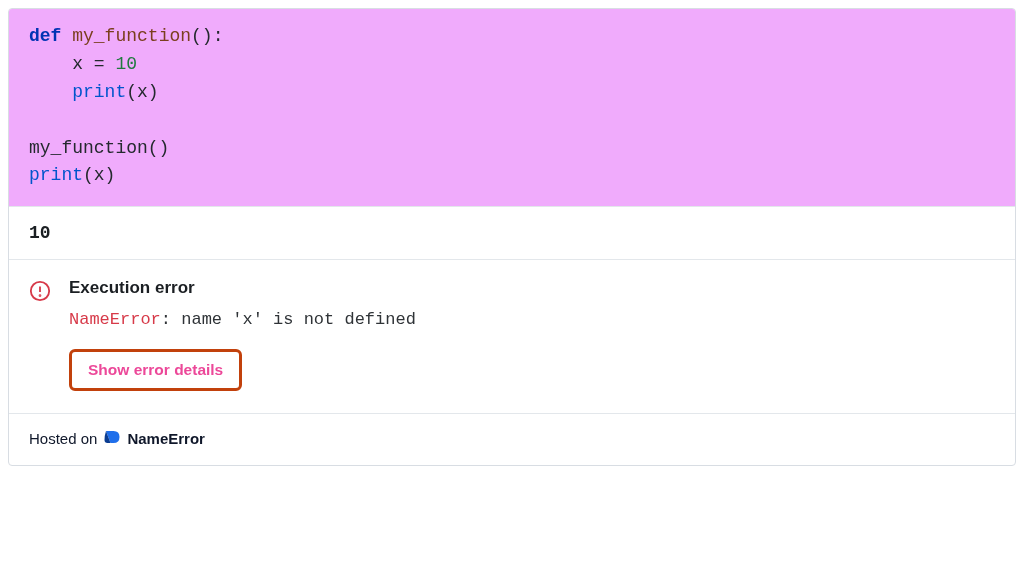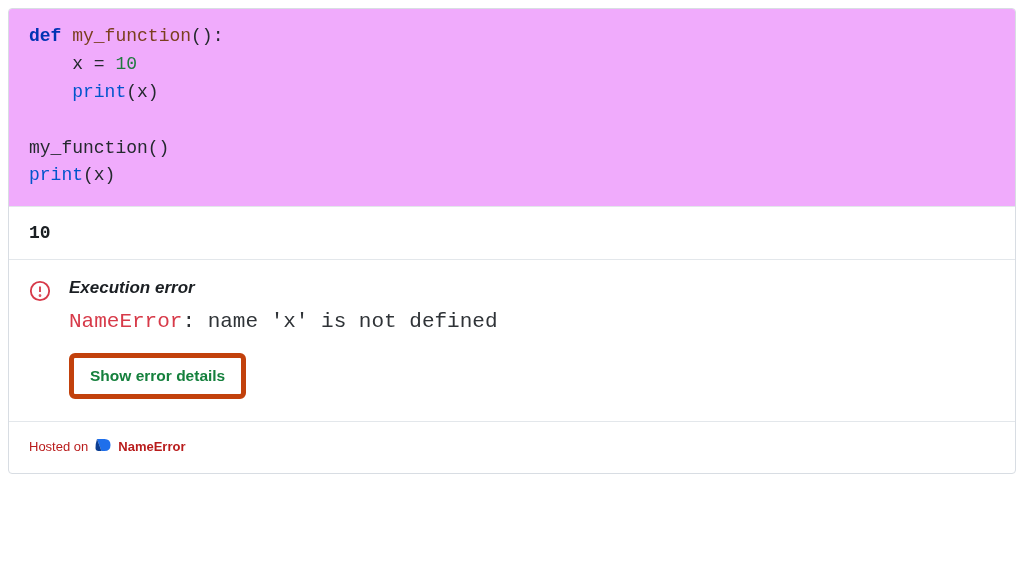--- a/index.html
+++ b/index.html
@@ -50,45 +50,44 @@
     width: 22px;
     height: 22px;
     margin-top: 2px;
   }
   .error-content { flex: 1; }
   .error-title {
     font-size: 17px;
     font-weight: 700;
     color: #1b1f23;
     margin-bottom: 12px;
-    font-style: italic;
   }
   .error-msg {
     font-family: "SFMono-Regular", Consolas, "Liberation Mono", Menlo, Courier, monospace;
-    font-size: 21px;
+    font-size: 17px;
     color: #2f3337;
     margin-bottom: 20px;
   }
   .error-type { color: #d73a49; }
   .show-details-btn {
     display: inline-block;
     padding: 9px 16px;
     font-size: 15.5px;
     font-weight: 600;
-    color: #15803d;
+    color: #ec4899;
     background: #ffffff;
-    border: 5px solid #c2410c;
+    border: 3px solid #c2410c;
     border-radius: 6px;
     cursor: pointer;
     font-family: inherit;
   }
   .footer {
     padding: 14px 20px 16px 20px;
-    font-size: 13px;
-    color: #b91c1c;
+    font-size: 15px;
+    color: #0f172a;
     display: flex;
     align-items: center;
     gap: 6px;
   }
   .footer-brand { font-weight: 700; }
   .dn-logo { width: 18px; height: 18px; }
 </style>
 </head>
 <body>
 

